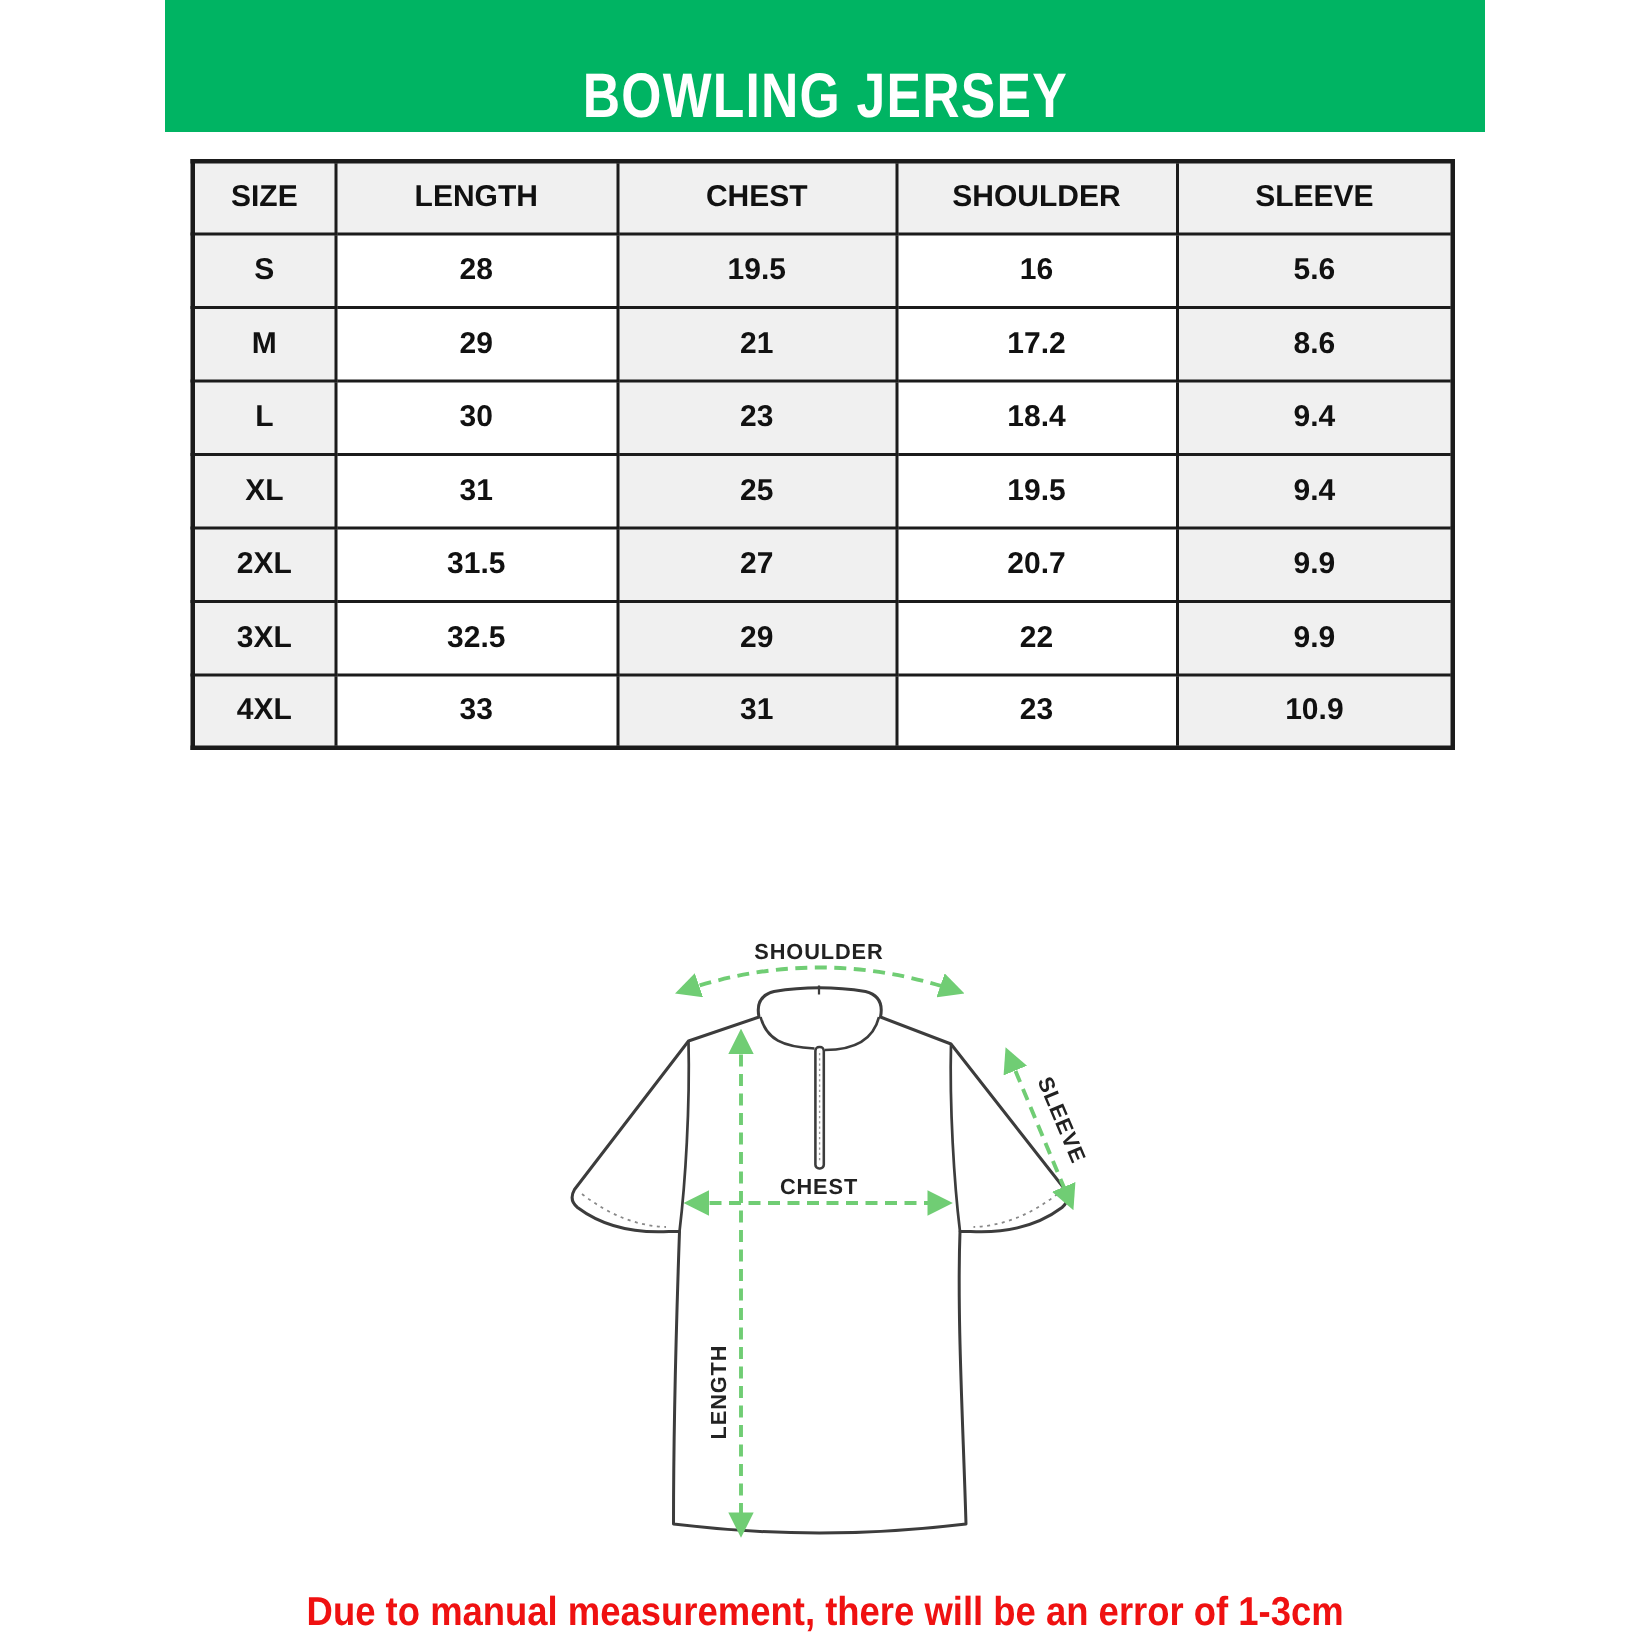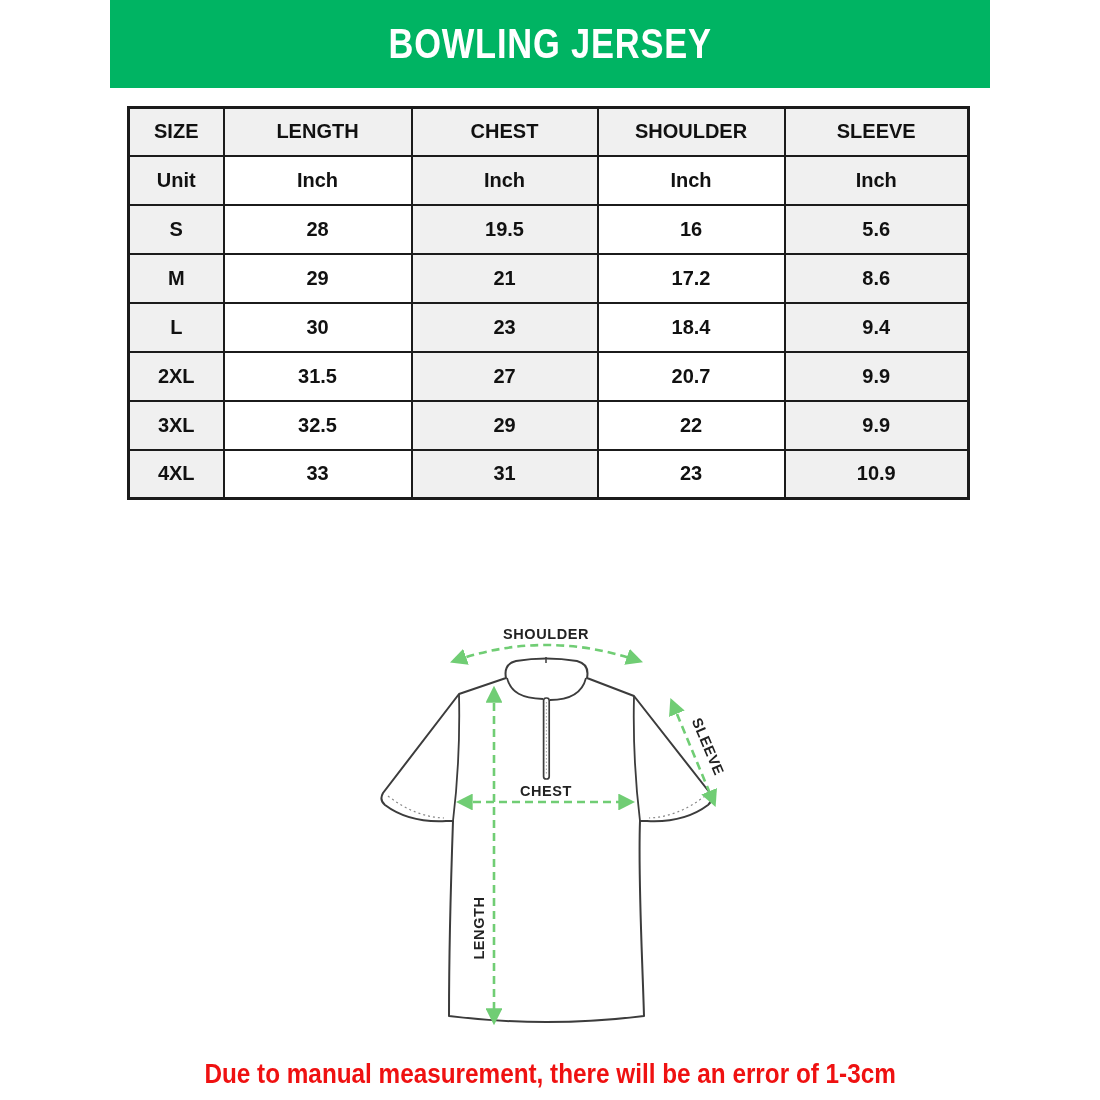--- a/index.html
+++ b/index.html
@@ -3,21 +3,21 @@
 <meta charset="utf-8">
 <style>
   html,body{margin:0;padding:0;background:#ffffff;}
   .page{
     position:relative;width:1100px;height:1100px;background:#ffffff;
     font-family:"Liberation Sans",sans-serif;overflow:hidden;
   }
   
   .banner{
     position:absolute;left:110px;top:0;width:880px;height:88px;
-    display:flex;align-items:center;justify-content:center;
+    display:flex;align-items:flex-end;justify-content:center;
   }
   .banner-title{
     color:#ffffff;font-size:42px;font-weight:700;letter-spacing:1px;
     white-space:nowrap;display:inline-block;transform:scaleX(0.82);
     transform-origin:center;
   }
   
   .size-table-wrap{position:absolute;left:127px;top:106px;}
   table.size-table{
     border-collapse:collapse;table-layout:fixed;
@@ -63,45 +63,45 @@
       </colgroup>
       <tbody>
           <tr class="head-row">
         <th class="g">SIZE</th>
         <th class="g">LENGTH</th>
         <th class="g">CHEST</th>
         <th class="g">SHOULDER</th>
         <th class="g">SLEEVE</th>
       </tr>
       <tr>
-        <td class="g">Unit</td>
-        <td>Inch</td>
-        <td class="g">Inch</td>
-        <td>Inch</td>
-        <td class="g">Inch</td>
-      </tr>
-      <tr>
         <td class="g">S</td>
         <td>28</td>
         <td class="g">19.5</td>
         <td>16</td>
         <td class="g">5.6</td>
       </tr>
       <tr>
         <td class="g">M</td>
         <td>29</td>
         <td class="g">21</td>
         <td>17.2</td>
         <td class="g">8.6</td>
       </tr>
       <tr>
         <td class="g">L</td>
         <td>30</td>
         <td class="g">23</td>
         <td>18.4</td>
+        <td class="g">9.4</td>
+      </tr>
+      <tr>
+        <td class="g">XL</td>
+        <td>31</td>
+        <td class="g">25</td>
+        <td>19.5</td>
         <td class="g">9.4</td>
       </tr>
       <tr>
         <td class="g">2XL</td>
         <td>31.5</td>
         <td class="g">27</td>
         <td>20.7</td>
         <td class="g">9.9</td>
       </tr>
       <tr>

